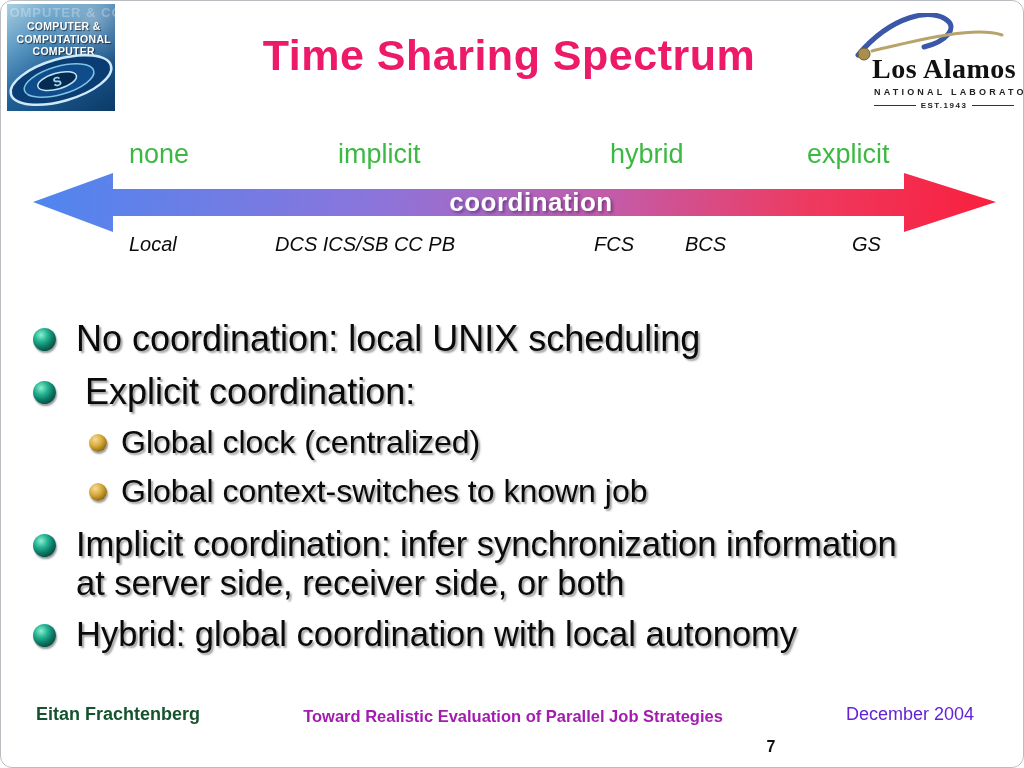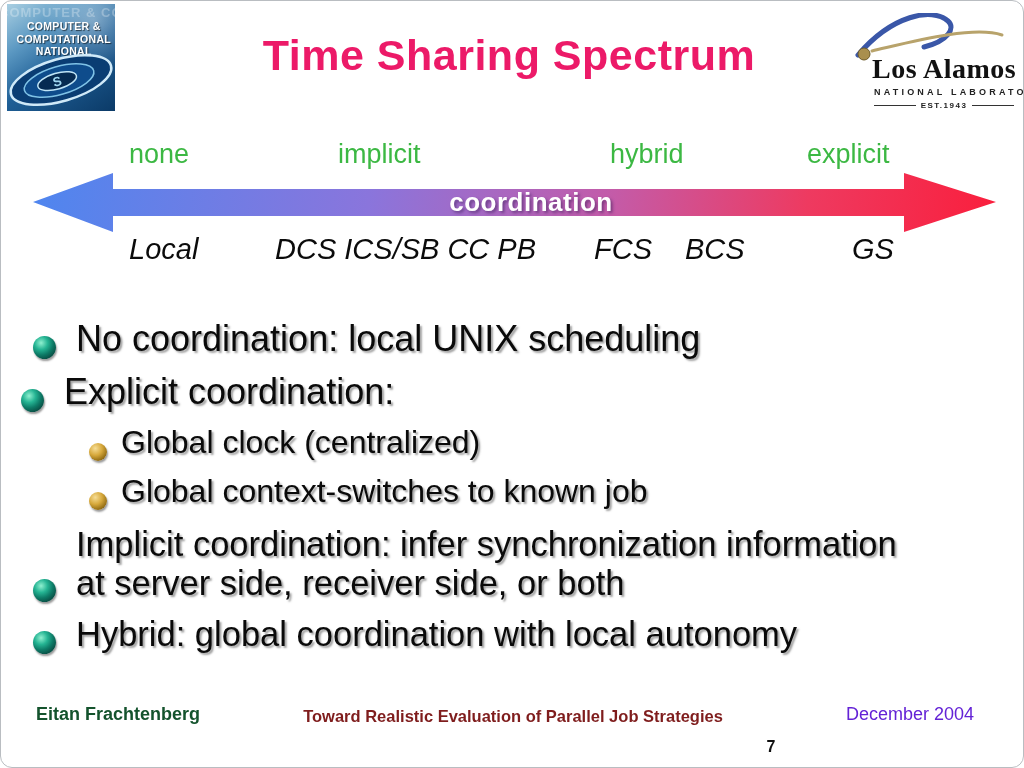--- a/index.html
+++ b/index.html
@@ -54,68 +54,68 @@
   
   .scale-label{position:absolute;top:138px;color:#3cb843;font-size:27px;font-weight:500;}
   .sl0{left:128px;} .sl1{left:337px;} .sl2{left:609px;} .sl3{left:806px;}
 
   .arrow-wrap{position:absolute;left:32px;top:172px;width:963px;height:60px;}
   .coordination{
     position:absolute;left:30px;top:186px;width:1000px;text-align:center;
     color:#fff;font-size:26px;font-weight:bold;letter-spacing:.5px;
     text-shadow:2px 2px 3px rgba(60,30,90,.55);
   }
-  .sys-label{position:absolute;top:232px;color:#0b0b0b;font-size:29px;font-style:italic;font-family:"Liberation Sans",sans-serif;}
+  .sys-label{position:absolute;top:232px;color:#0b0b0b;font-size:20px;font-style:italic;font-family:"Liberation Sans",sans-serif;}
   .sys0{left:128px;} .sys1{left:274px;} .sys2{left:593px;} .sys3{left:684px;} .sys4{left:851px;}
 
   
-  .bullet-row{position:absolute;display:flex;align-items:flex-end;}
+  .bullet-row{position:absolute;display:flex;align-items:flex-start;}
   .btext{
     color:#0a0a0a;text-shadow:2px 2px 2px rgba(110,110,110,.65);
     line-height:1.12;
   }
   .lvl1 .btext{font-size:36px;}
   .lvl2 .btext{font-size:32px;}
   .sphere{flex:0 0 auto;border-radius:50%;}
   .sphere.teal{
     width:23px;height:23px;margin:9px 20px 0 0;
     background:radial-gradient(circle at 35% 30%, #8ff0d0 0%, #25b493 30%, #0d7a66 55%, #083f38 85%, #052c27 100%);
     box-shadow:1px 2px 2px rgba(0,0,0,.4);
   }
   .sphere.gold{
     width:18px;height:18px;margin:9px 14px 0 0;
     background:radial-gradient(circle at 35% 30%, #f6dd96 0%, #d7a93c 40%, #9a7318 70%, #604408 100%);
     box-shadow:1px 2px 2px rgba(0,0,0,.4);
   }
   .b0{left:32px;top:318px;}
-  .b1{left:20px;top:371px;}
+  .b1{left:32px;top:371px;gap:9px;}
   .b2{left:88px;top:424px;}
   .b3{left:88px;top:473px;}
   .b4{left:32px;top:524px;width:880px;}
   .b4 .btext{font-size:34.5px;}
   .b5{left:32px;top:614px;width:960px;}
   .b5 .btext{font-size:34.5px;}
 
   
   .footer-author{position:absolute;left:35px;top:703px;color:#14532d;font-size:18px;font-weight:bold;}
-  .footer-title{position:absolute;left:112px;top:706px;width:800px;text-align:center;color:#7f1d1d;font-size:16.5px;font-weight:bold;}
+  .footer-title{position:absolute;left:112px;top:706px;width:800px;text-align:center;color:#a21caf;font-size:16.5px;font-weight:bold;}
   .footer-date{position:absolute;left:845px;top:703px;color:#6423d6;font-size:18px;font-weight:500;}
   .page-number{position:absolute;left:740px;top:737px;width:60px;text-align:center;color:#111;font-size:16px;font-weight:bold;}
 </style>
 </head>
 <body>
 
 <div class="slide">
 
   <div class="ccs-logo">
     <div class="ccs-watermark">COMPUTER &amp; COMPUTATIONAL</div>
     <div class="ccs-text">
       <div>COMPUTER &amp;</div>
       <div>COMPUTATIONAL</div>
-      <div>NATIONAL</div>
+      <div>COMPUTER</div>
     </div>
     <svg class="ccs-swirl" width="120" height="70" viewBox="0 0 120 70">
       <g transform="rotate(-16 60 38)">
         <ellipse cx="60" cy="38" rx="52" ry="21" fill="#0a3d73" stroke="#cfe9f8" stroke-width="2.5"></ellipse>
         <ellipse cx="58" cy="38" rx="36" ry="14" fill="#0e4c8c" stroke="#7fc2e6" stroke-width="1.5"></ellipse>
         <ellipse cx="56" cy="38" rx="20" ry="8" fill="#062b52" stroke="#bfe4f6" stroke-width="1.5"></ellipse>
         <text x="56" y="43" text-anchor="middle" font-size="13" font-weight="bold" fill="#9fd6f0" font-family="Liberation Sans, sans-serif">S</text>
       </g>
     </svg>
   </div>

